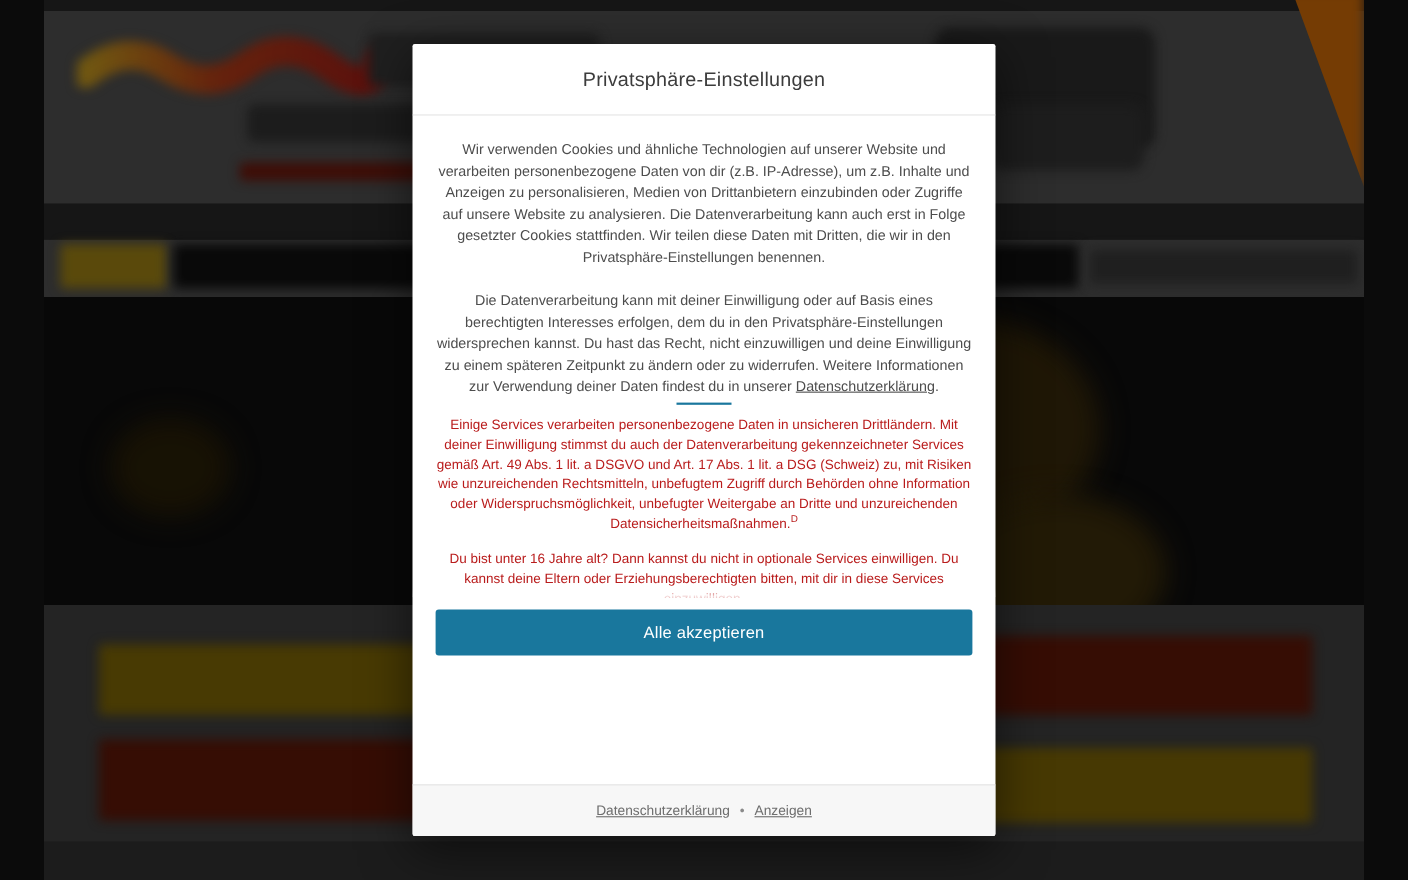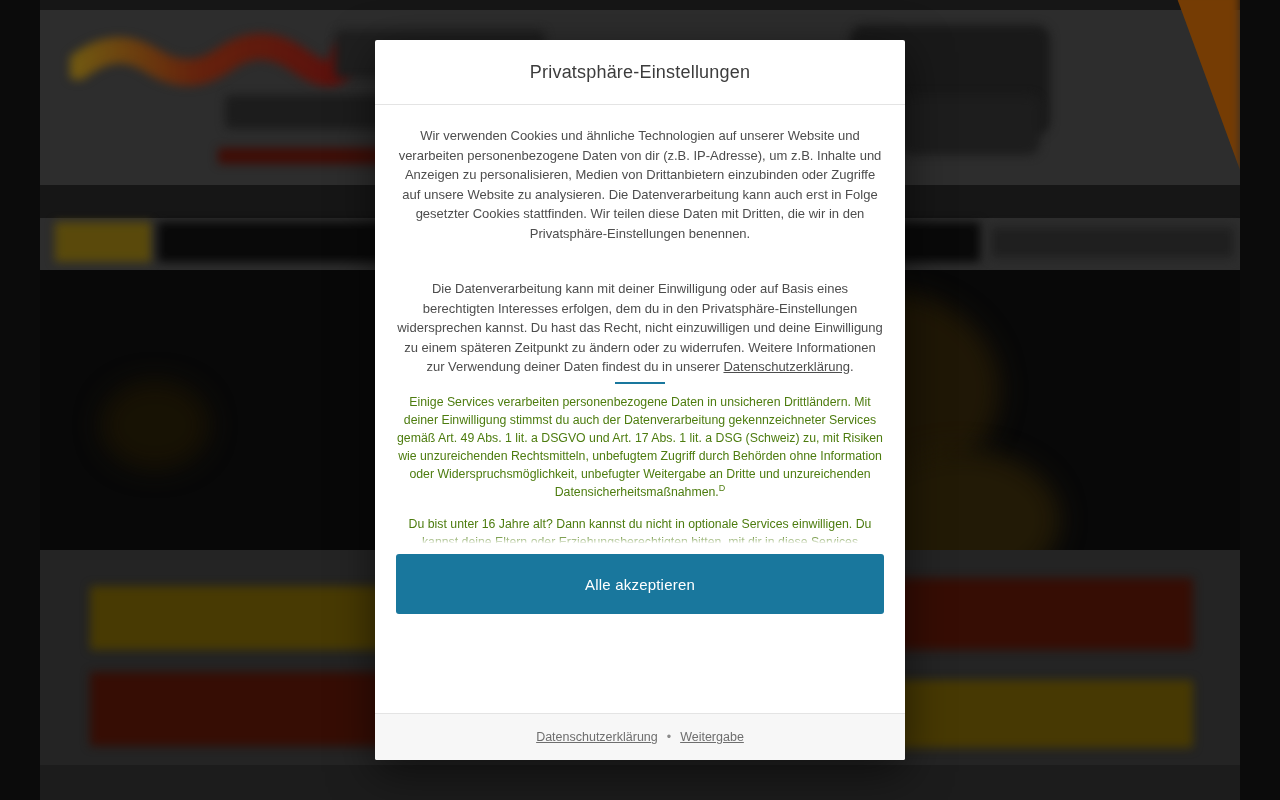--- a/index.html
+++ b/index.html
@@ -51,30 +51,30 @@
             border-radius: 2px; box-shadow: 0 12px 45px rgba(0,0,0,0.55); display: flex; flex-direction: column; overflow: hidden; }
 
   .dlg-header { flex: 0 0 65px; display: flex; align-items: center; justify-content: center; border-bottom: 1px solid #e4e4e4; }
   .dlg-title { font-size: 18px; font-weight: 400; color: #3c3c3c; letter-spacing: 0.2px; }
 
   .dlg-body { flex: 0 0 438px; overflow: hidden; padding: 0 20px; text-align: center; position: relative; }
   .dlg-body::after { content: ""; position: absolute; left: 0; bottom: 0; width: 100%; height: 8px;
                      background: linear-gradient(to bottom, rgba(255,255,255,0), rgba(255,255,255,0.9)); pointer-events: none; }
   .para { font-size: 13px; line-height: 19.5px; color: #4d4d4d; }
   .para.p1 { margin-top: 21px; }
-  .para.p2 { margin-top: 36px; }
-  .para.small { font-size: 12.3px; line-height: 18px; color: #4d7c0f; }
+  .para.p2 { margin-top: 20px; }
+  .para.small { font-size: 12.3px; line-height: 18px; color: #b91c1c; }
   .para.p3 { margin-top: 9px; }
   .para.p4 { margin-top: 14px; }
   .inline-link { color: #4d4d4d; text-decoration: underline; cursor: pointer; }
   .mini-divider { width: 50px; height: 2px; background: #19779d; margin: 5px auto 0; }
   sup { font-size: 9px; line-height: 0; }
 
   .dlg-actions { flex: 0 0 auto; padding: 11px 21px 0; }
-  .btn { display: block; width: 100%; height: 60px; border: none; border-radius: 3px; background: #19779d;
+  .btn { display: block; width: 100%; height: 42px; border: none; border-radius: 3px; background: #19779d;
          color: #ffffff; font-size: 15px; font-family: inherit; cursor: pointer; margin-bottom: 13px; letter-spacing: 0.2px; }
   .individual-link { display: block; text-align: center; margin: 15px auto 0; font-size: 13.5px; color: #19779d;
                      text-decoration: underline; cursor: pointer; }
 
   .dlg-footer { margin-top: auto; flex: 0 0 47px; background: #f7f7f7; border-top: 1px solid #e4e4e4;
                 display: flex; align-items: center; justify-content: center; gap: 9px; }
   .dlg-footer a { font-size: 12.5px; color: #6e6e6e; text-decoration: underline; cursor: pointer; }
   .dlg-footer .dot { font-size: 12.5px; color: #8a8a8a; }
 </style>
 </head>
@@ -146,17 +146,17 @@
 
     </div>
 
     <div class="dlg-actions">
       <button class="btn">Alle akzeptieren</button>
     </div>
 
     <div class="dlg-footer">
       <a>Datenschutzerklärung</a>
       <span class="dot">•</span>
-      <a>Weitergabe</a>
+      <a>Anzeigen</a>
     </div>
 
   </div>
 </div>
 
 </body></html>

